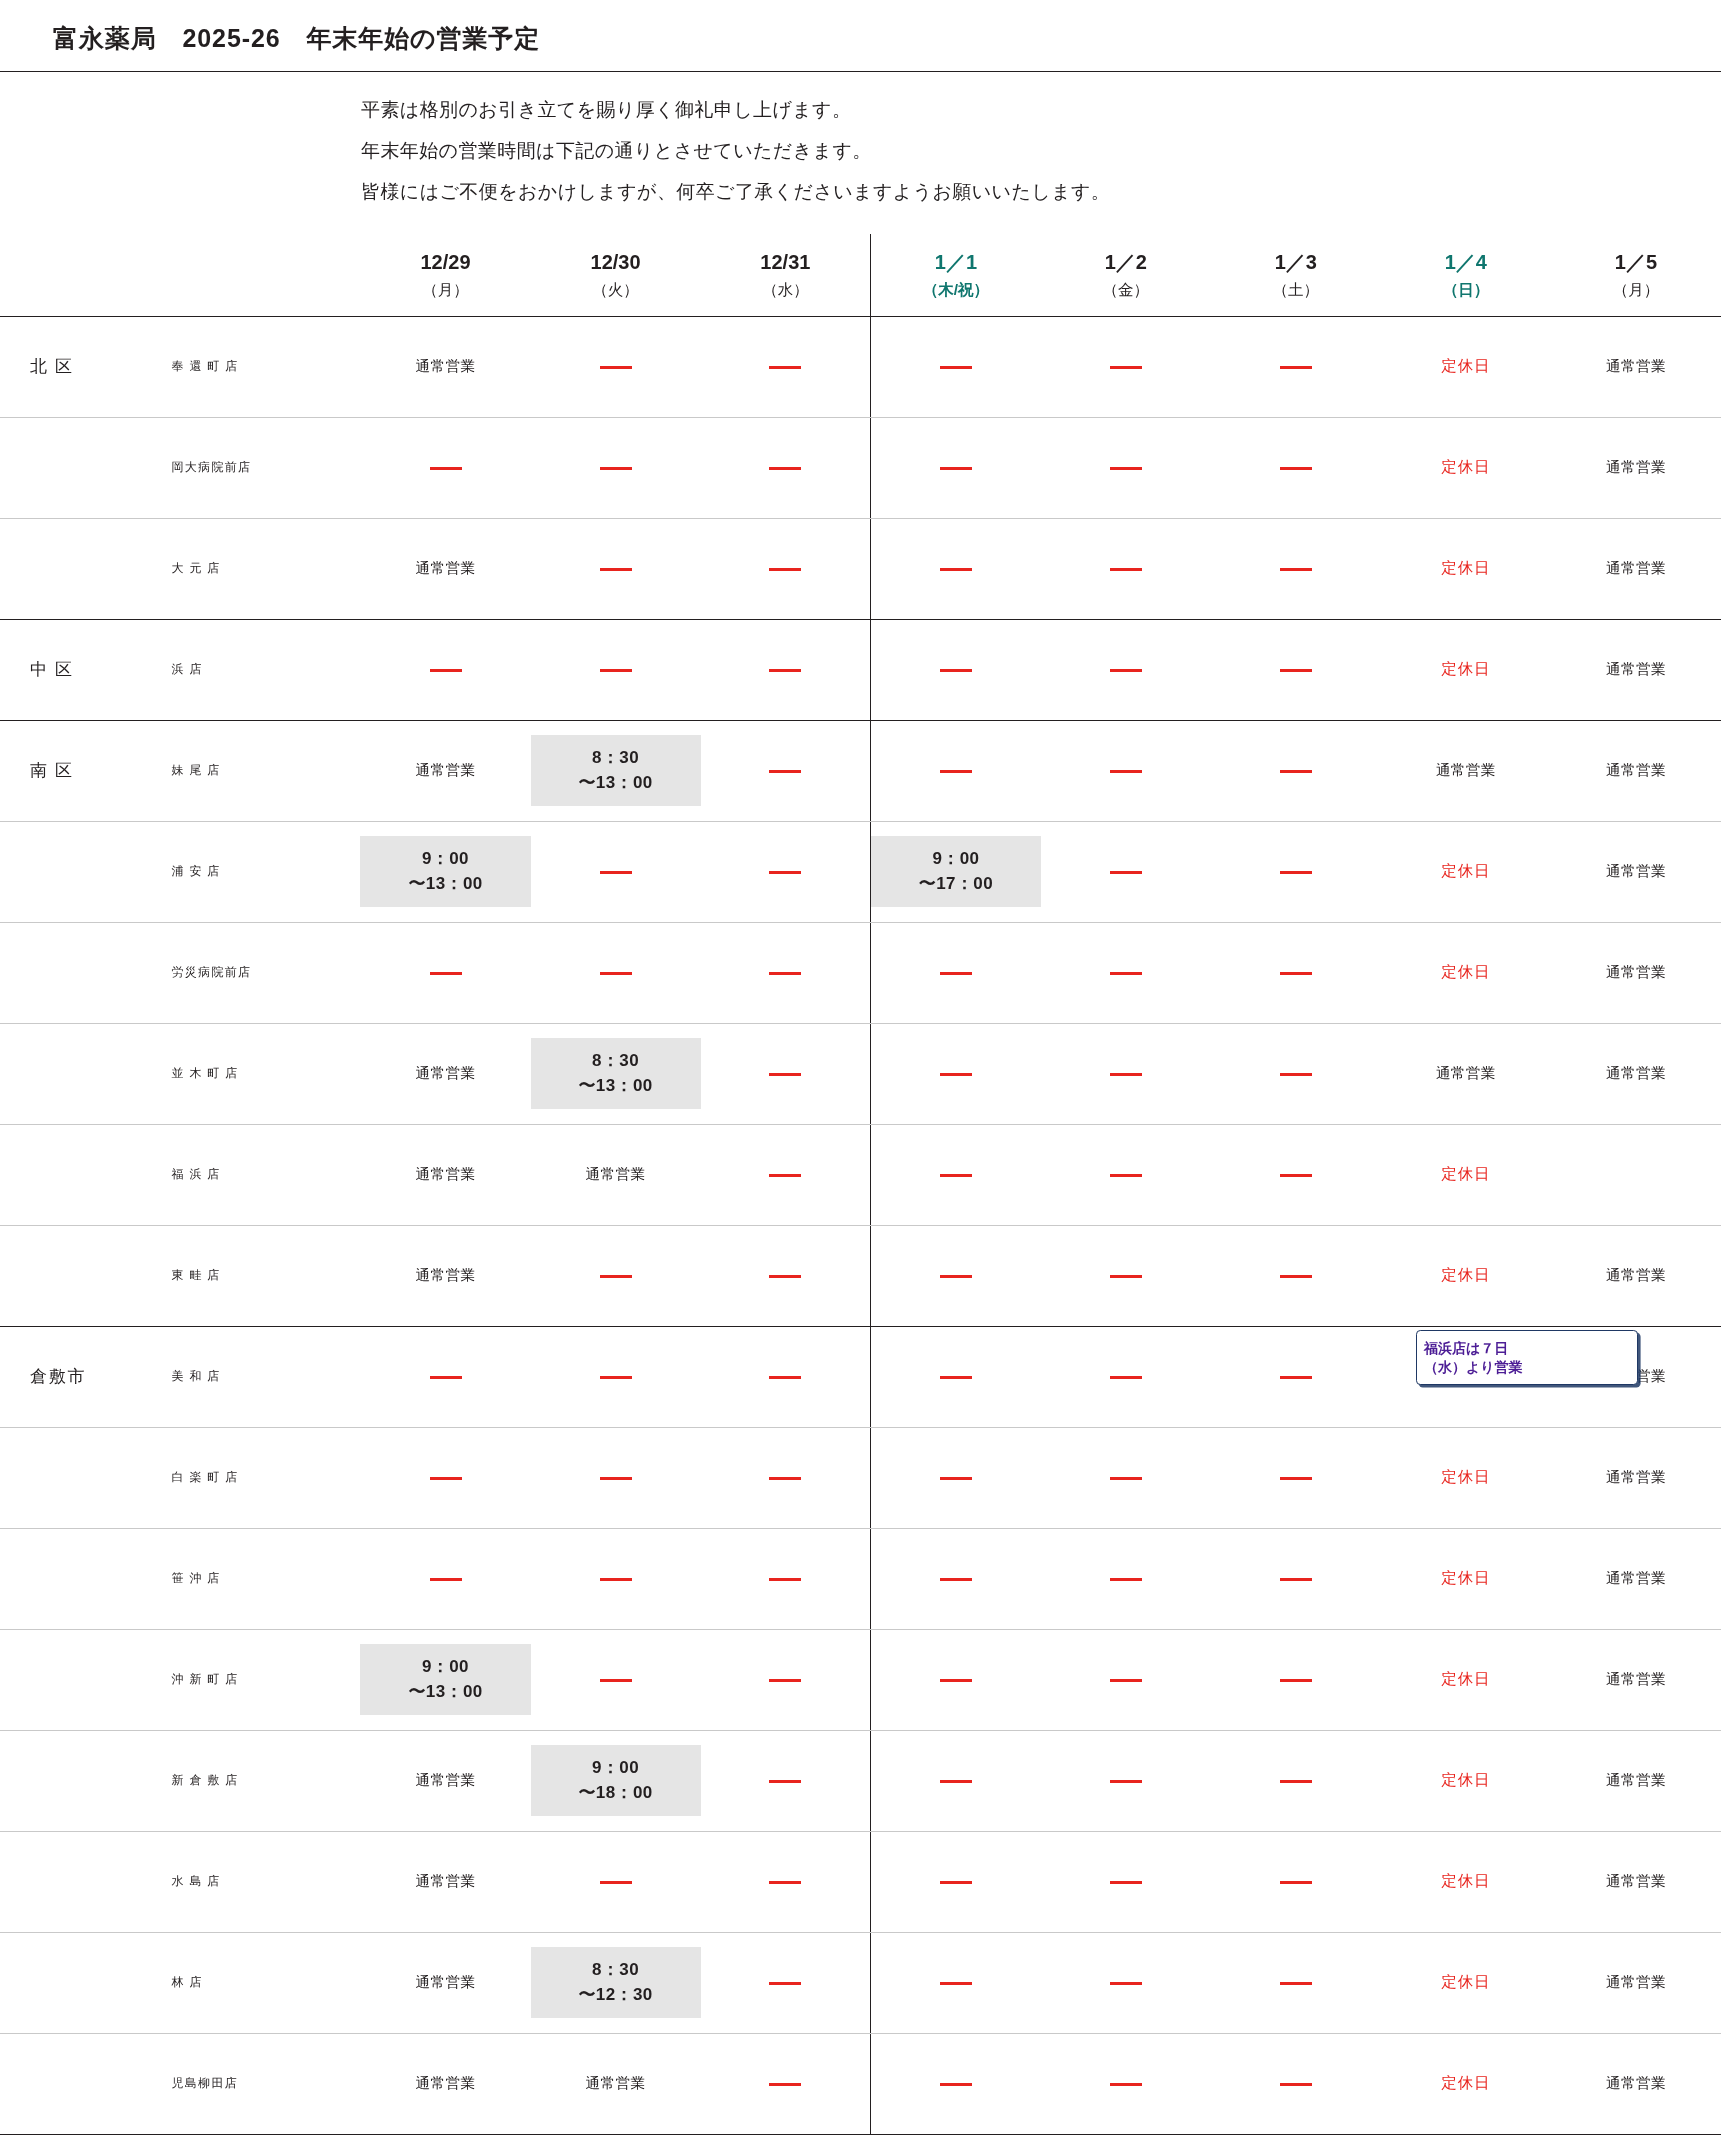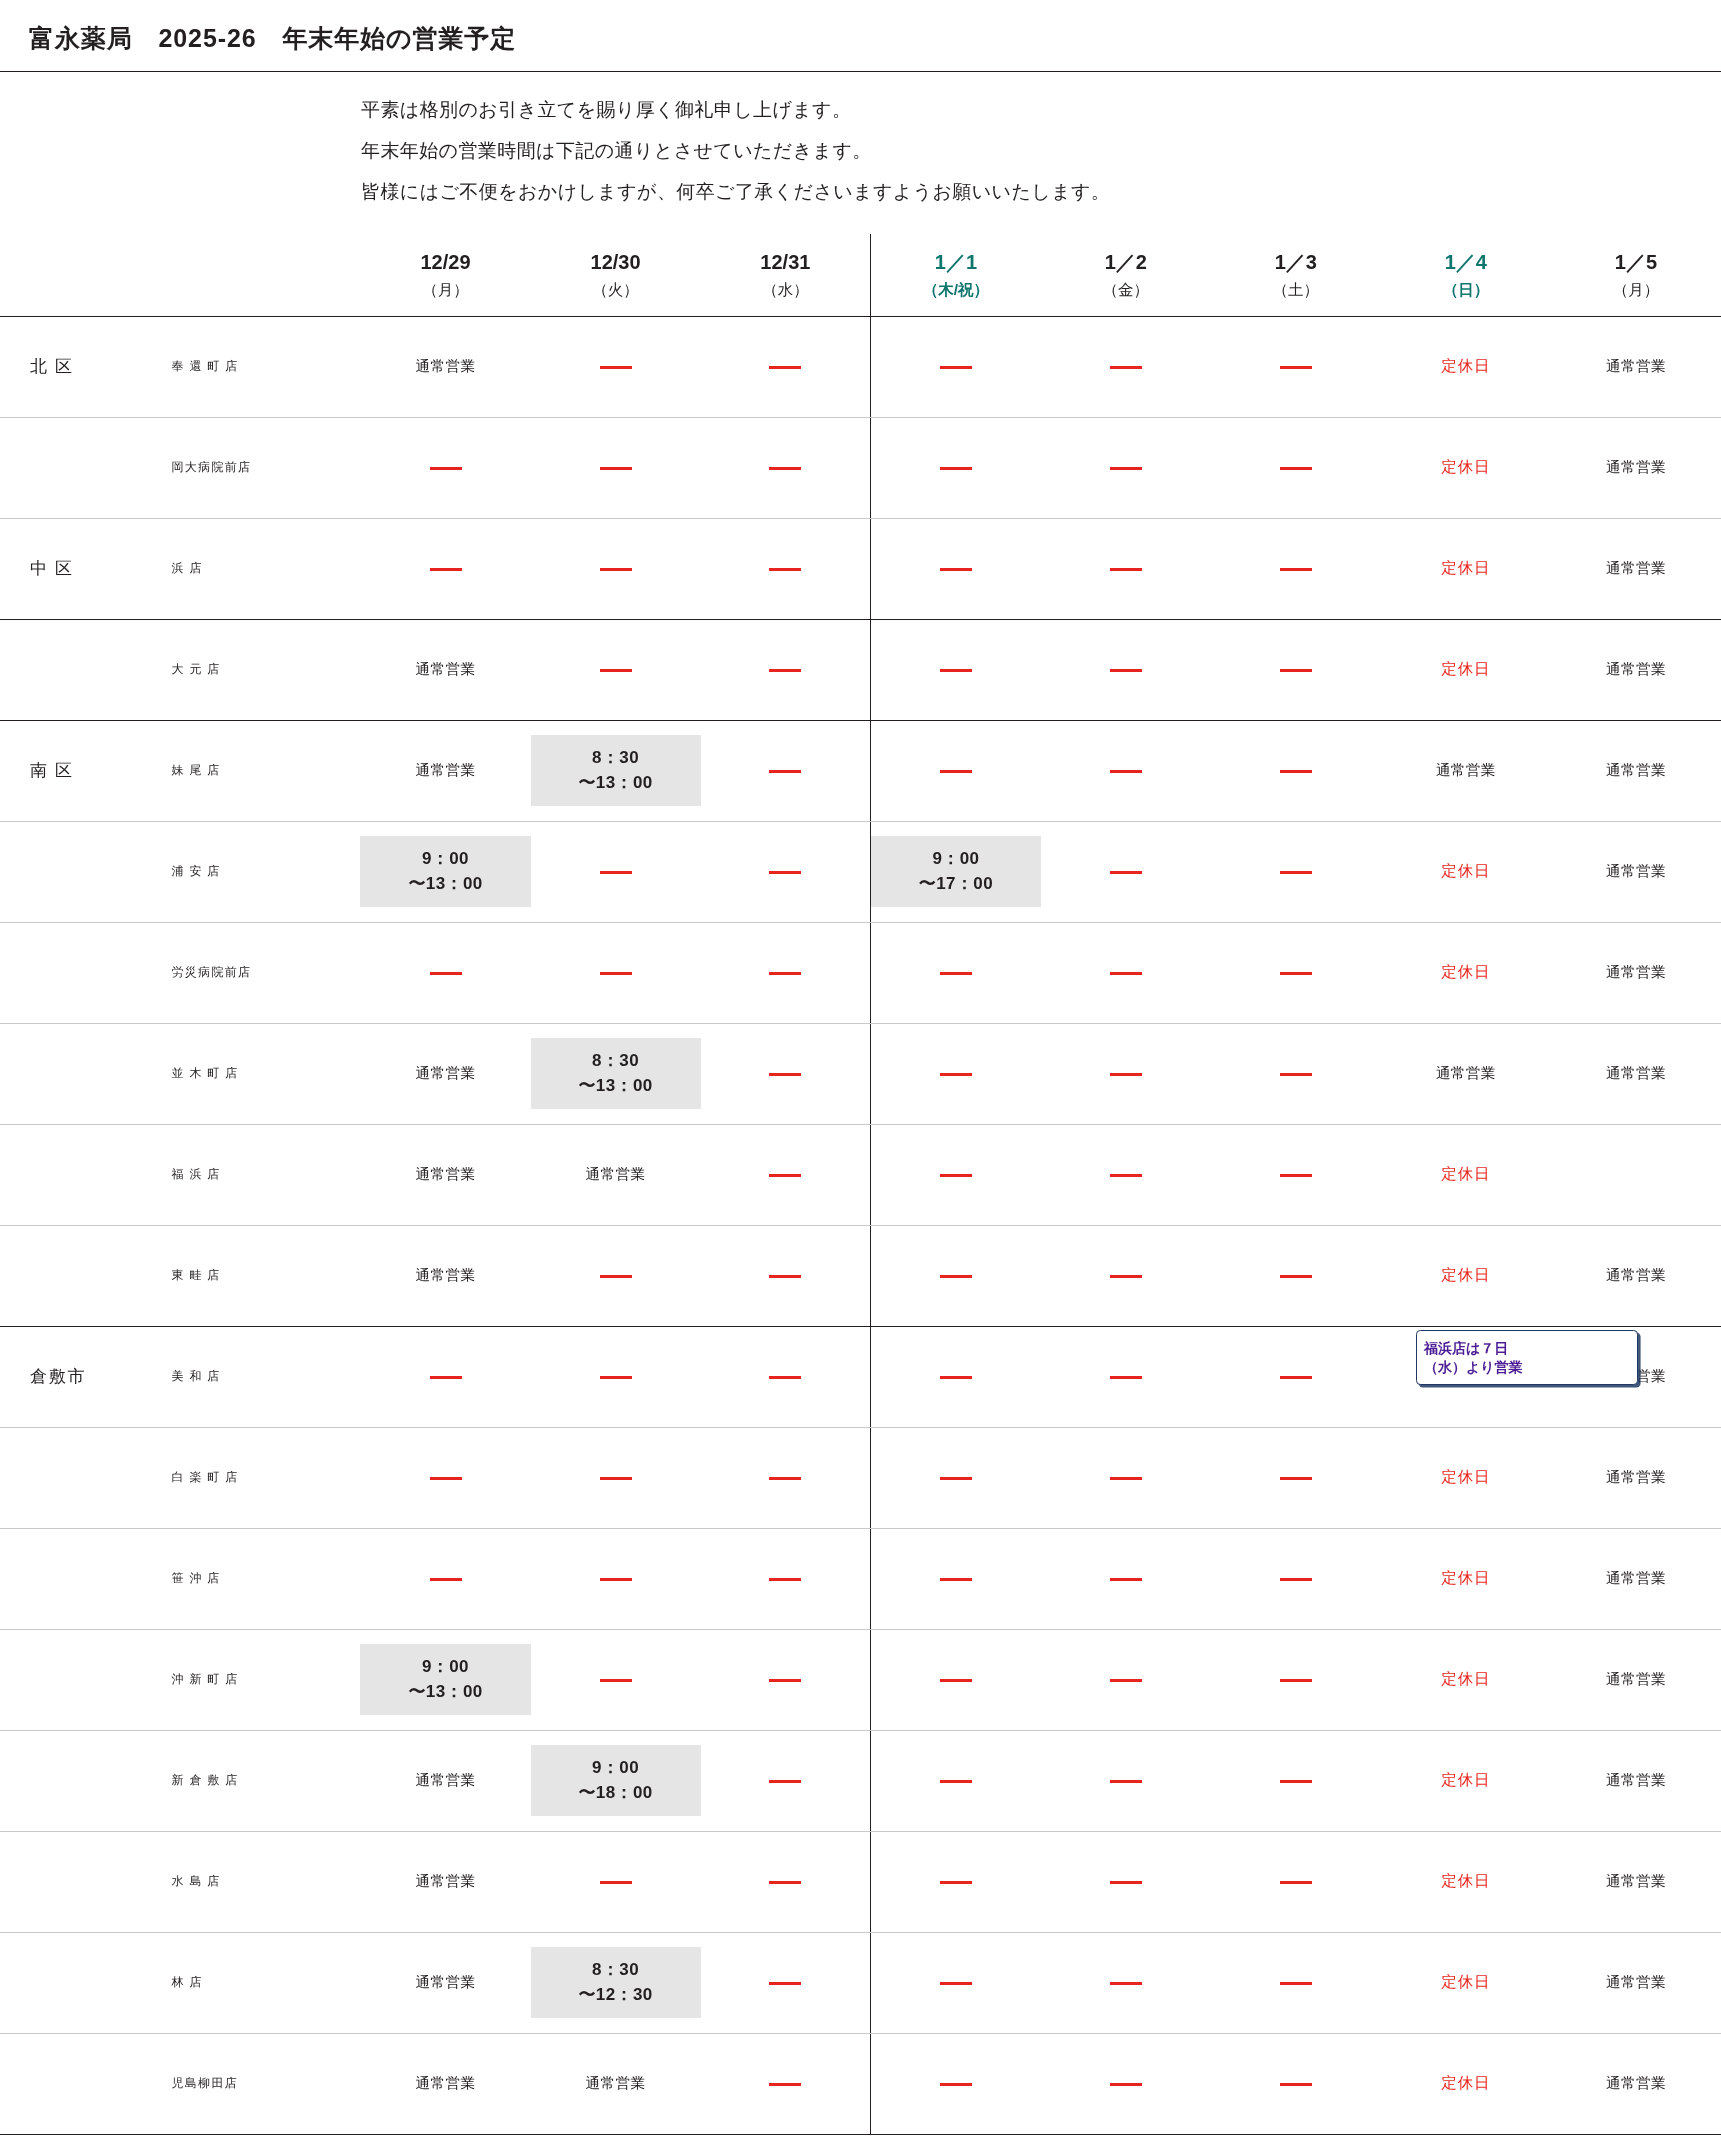--- a/index.html
+++ b/index.html
@@ -11,20 +11,21 @@
     -webkit-font-smoothing: antialiased;
   }
   .page { position: relative; width: 1721px; min-height: 2608px; box-sizing: border-box; }
 
   
   .doc-title {
     font-size: 25px;
     font-weight: bold;
     letter-spacing: 0.9px;
     padding: 22.4px 0 0 29px;
+    margin-left: 24px;
   }
   .title-rule {
     margin: 15.5px 0 0 0;
     height: 1.3px;
     background: #231f20;
     width: 1721px;
   }
 
   
   .intro { padding: 27px 0 0 361px; }
@@ -189,35 +190,35 @@
           <td class=""><span class="dash"></span></td>
           <td class=""><span class="dash"></span></td>
           <td class=""><span class="dash"></span></td>
           <td class="vsep"><span class="dash"></span></td>
           <td class=""><span class="dash"></span></td>
           <td class=""><span class="dash"></span></td>
           <td class=""><span class="closed">定休日</span></td>
           <td class=""><span class="normal">通常営業</span></td>
         </tr>
         <tr class="group-end">
+          <td class="area"></td>
+          <td class="store">大 元 店</td>
+          <td class=""><span class="normal">通常営業</span></td>
+          <td class=""><span class="dash"></span></td>
+          <td class=""><span class="dash"></span></td>
+          <td class="vsep"><span class="dash"></span></td>
+          <td class=""><span class="dash"></span></td>
+          <td class=""><span class="dash"></span></td>
+          <td class=""><span class="closed">定休日</span></td>
+          <td class=""><span class="normal">通常営業</span></td>
+        </tr>
+        <tr class="group-end">
           <td class="area">中 区</td>
           <td class="store">浜 店</td>
           <td class=""><span class="dash"></span></td>
-          <td class=""><span class="dash"></span></td>
-          <td class=""><span class="dash"></span></td>
-          <td class="vsep"><span class="dash"></span></td>
-          <td class=""><span class="dash"></span></td>
-          <td class=""><span class="dash"></span></td>
-          <td class=""><span class="closed">定休日</span></td>
-          <td class=""><span class="normal">通常営業</span></td>
-        </tr>
-        <tr class="group-end">
-          <td class="area"></td>
-          <td class="store">大 元 店</td>
-          <td class=""><span class="normal">通常営業</span></td>
           <td class=""><span class="dash"></span></td>
           <td class=""><span class="dash"></span></td>
           <td class="vsep"><span class="dash"></span></td>
           <td class=""><span class="dash"></span></td>
           <td class=""><span class="dash"></span></td>
           <td class=""><span class="closed">定休日</span></td>
           <td class=""><span class="normal">通常営業</span></td>
         </tr>
         <tr>
           <td class="area">南 区</td>

